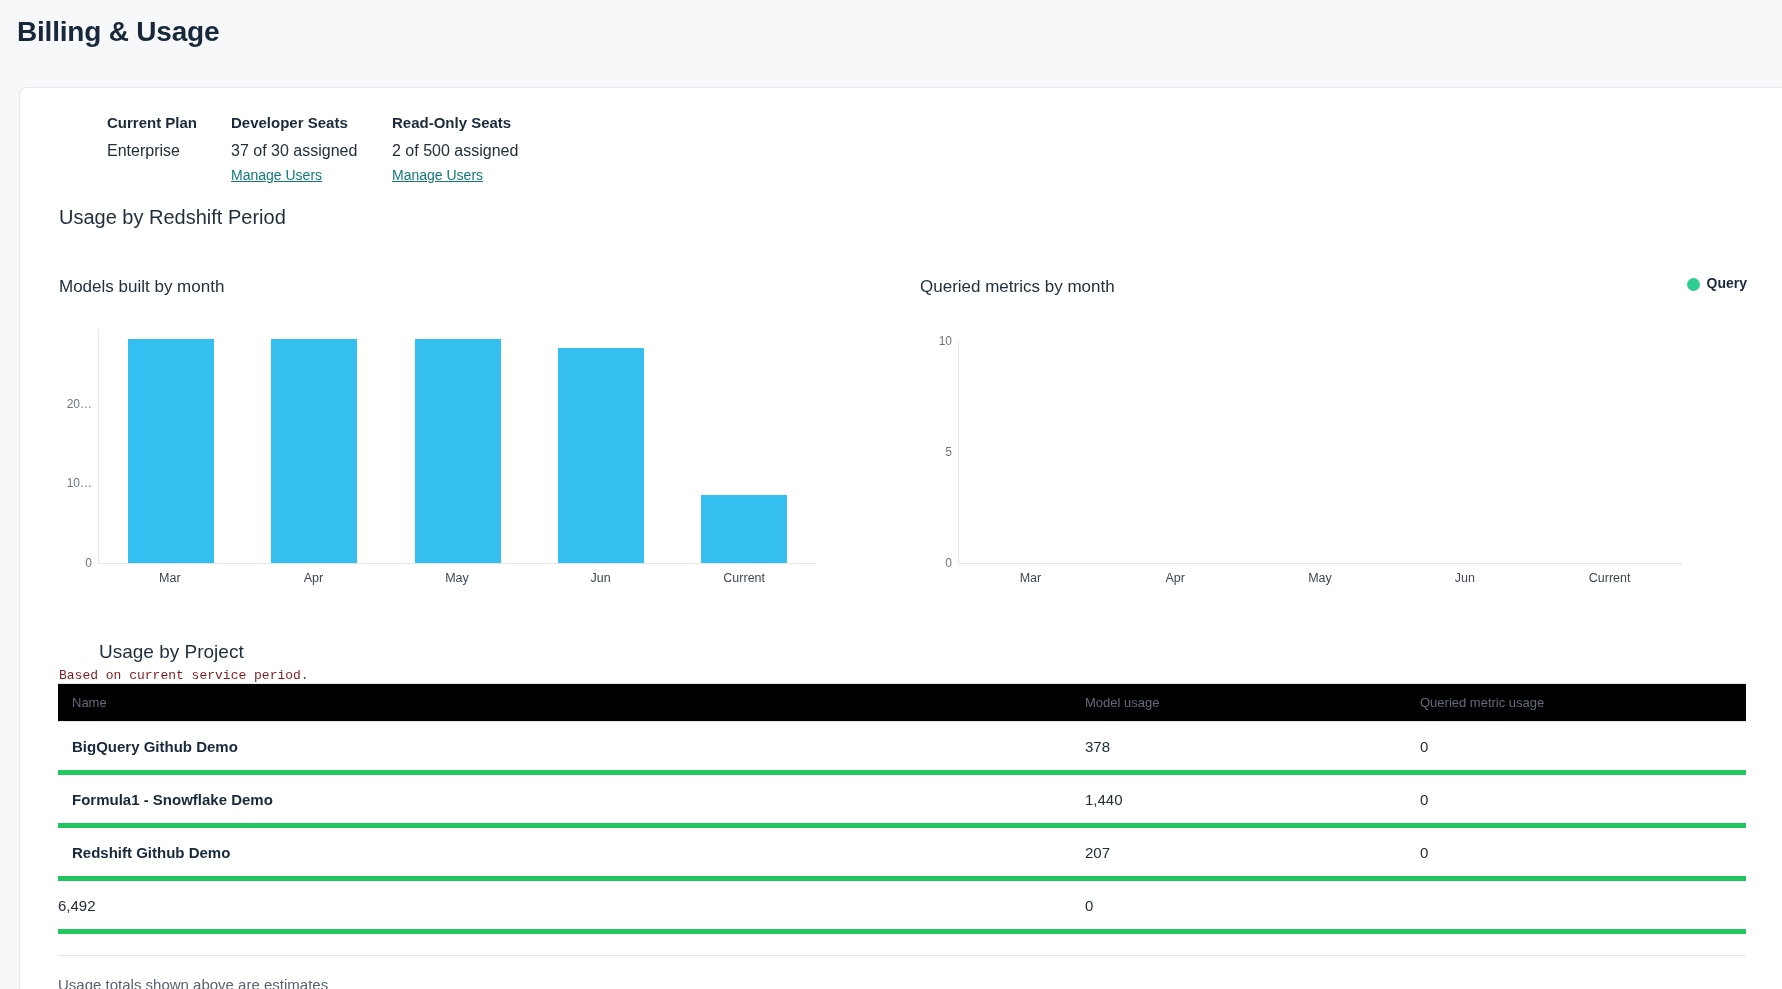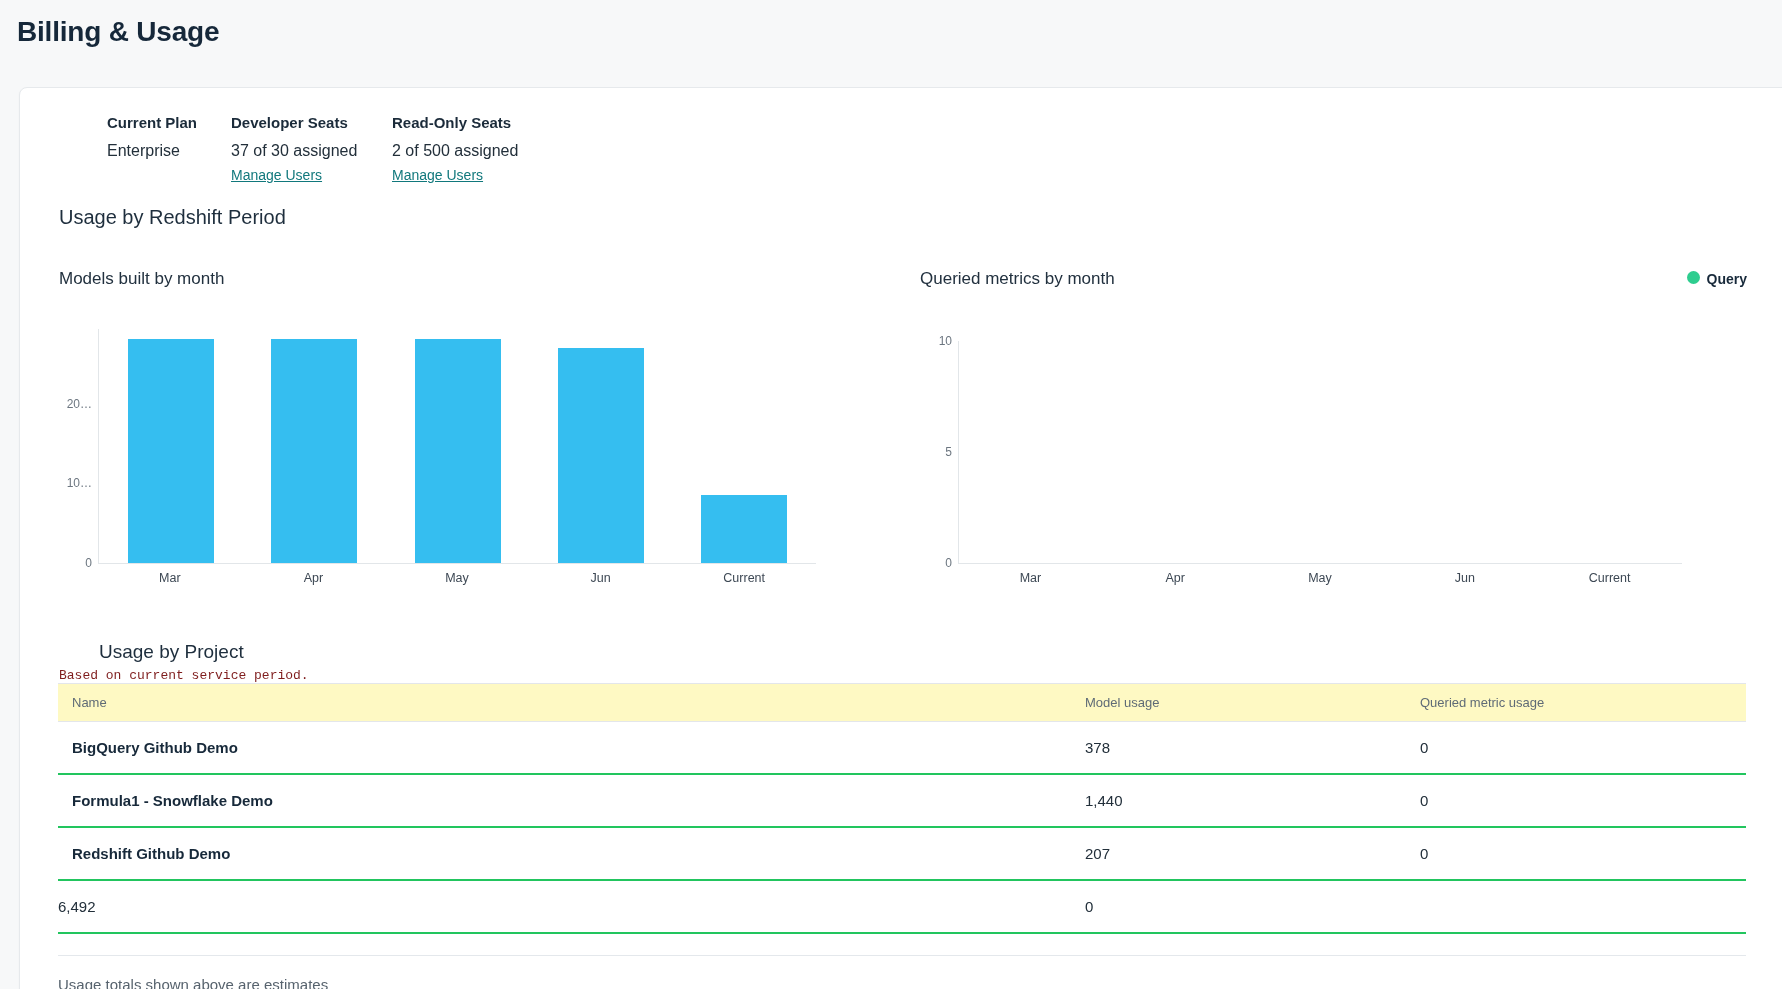--- a/index.html
+++ b/index.html
@@ -33,22 +33,22 @@
     color:#11787c; text-decoration:underline; cursor:pointer; line-height:17px;
   }
   
   .sp-title { position:absolute; left:39px; top:118px; font-size:20px; font-weight:400; color:#1e2e3d; }
   
   .charts-row { position:absolute; left:39px; top:180px; width:1688px; height:345px; }
   .chart { position:absolute; top:0; height:345px; }
   #chart-left { left:0; width:800px; }
   #chart-right { left:861px; width:827px; }
   .chart-head { position:absolute; left:0; right:0; top:0; display:flex; align-items:center; justify-content:space-between; }
-  .chart-title { font-size:17px; font-weight:400; color:#22313f; line-height:22px; }
-  .legend { display:flex; align-items:flex-start; gap:7px; cursor:pointer; }
+  .chart-title { font-size:17px; font-weight:400; color:#22313f; line-height:22px;margin-top:8px; }
+  .legend { display:flex; align-items:flex-end; gap:7px; cursor:pointer; }
   .legend-dot { width:13px; height:13px; border-radius:50%; }
   .legend-label { font-size:14px; font-weight:700; color:#17293a; }
   .plot { position:absolute; border-left:1px solid #e2e6e9; border-bottom:1px solid #e2e6e9; }
   #chart-left  .plot { left:39px; top:61px; width:718px; height:235px; }
   #chart-right .plot { left:38px; top:73px; width:724px; height:223px; }
   .bars { position:absolute; left:0; right:0; bottom:0; top:0; display:flex; }
   .bar-slot { flex:1; display:flex; align-items:flex-end; justify-content:center; }
   .bar { width:60%; }
   .ytick {
     position:absolute; right:calc(100% + 7px); white-space:nowrap;
@@ -57,25 +57,25 @@
   .xlabels { position:absolute; display:flex; top:302px; }
   #chart-left  .xlabels { left:39px; width:718px; }
   #chart-right .xlabels { left:38px; width:724px; }
   .xlabel { flex:1; text-align:center; font-size:12.5px; color:#3d4854; line-height:16px; }
   
   .ubp-title { position:absolute; left:39px; top:553px; font-size:19px; font-weight:400; color:#1e2e3d;margin-left:40px; }
   .ubp-subtitle { position:absolute; left:39px; top:580px; font-size:13px; color:#7f1d1d;font-family:Liberation Mono, monospace; }
   .usage-table { position:absolute; left:38px; top:595px; width:1688px; }
   .trow { display:grid; grid-template-columns:1027px 335px 1fr; align-items:center; }
   .thead {
-    height:39px; background:#fef9c3;
+    height:39px; background:#000000;
     border-top:1px solid #e3e6ea; border-bottom:1px solid #e3e6ea;
   }
   .th { font-size:13px; font-weight:500; color:#5f6b76; }
-  .tdata { height:53px; border-bottom:2px solid #22c55e; }
+  .tdata { height:53px; border-bottom:5px solid #22c55e; }
   .td { font-size:15px; color:#222f3a; }
   .td.name { font-weight:700; color:#17293a; }
   .cell-1 { padding-left:14px; }
   .empty-row { height:22px; border-bottom:1px solid #e4e8ec; }
   .footnote { position:absolute; left:38px; top:888px; font-size:15px; color:#57636e; }
 </style>
 </head>
 <body>
 
 <h1 class="page-title">Billing &amp; Usage</h1>

